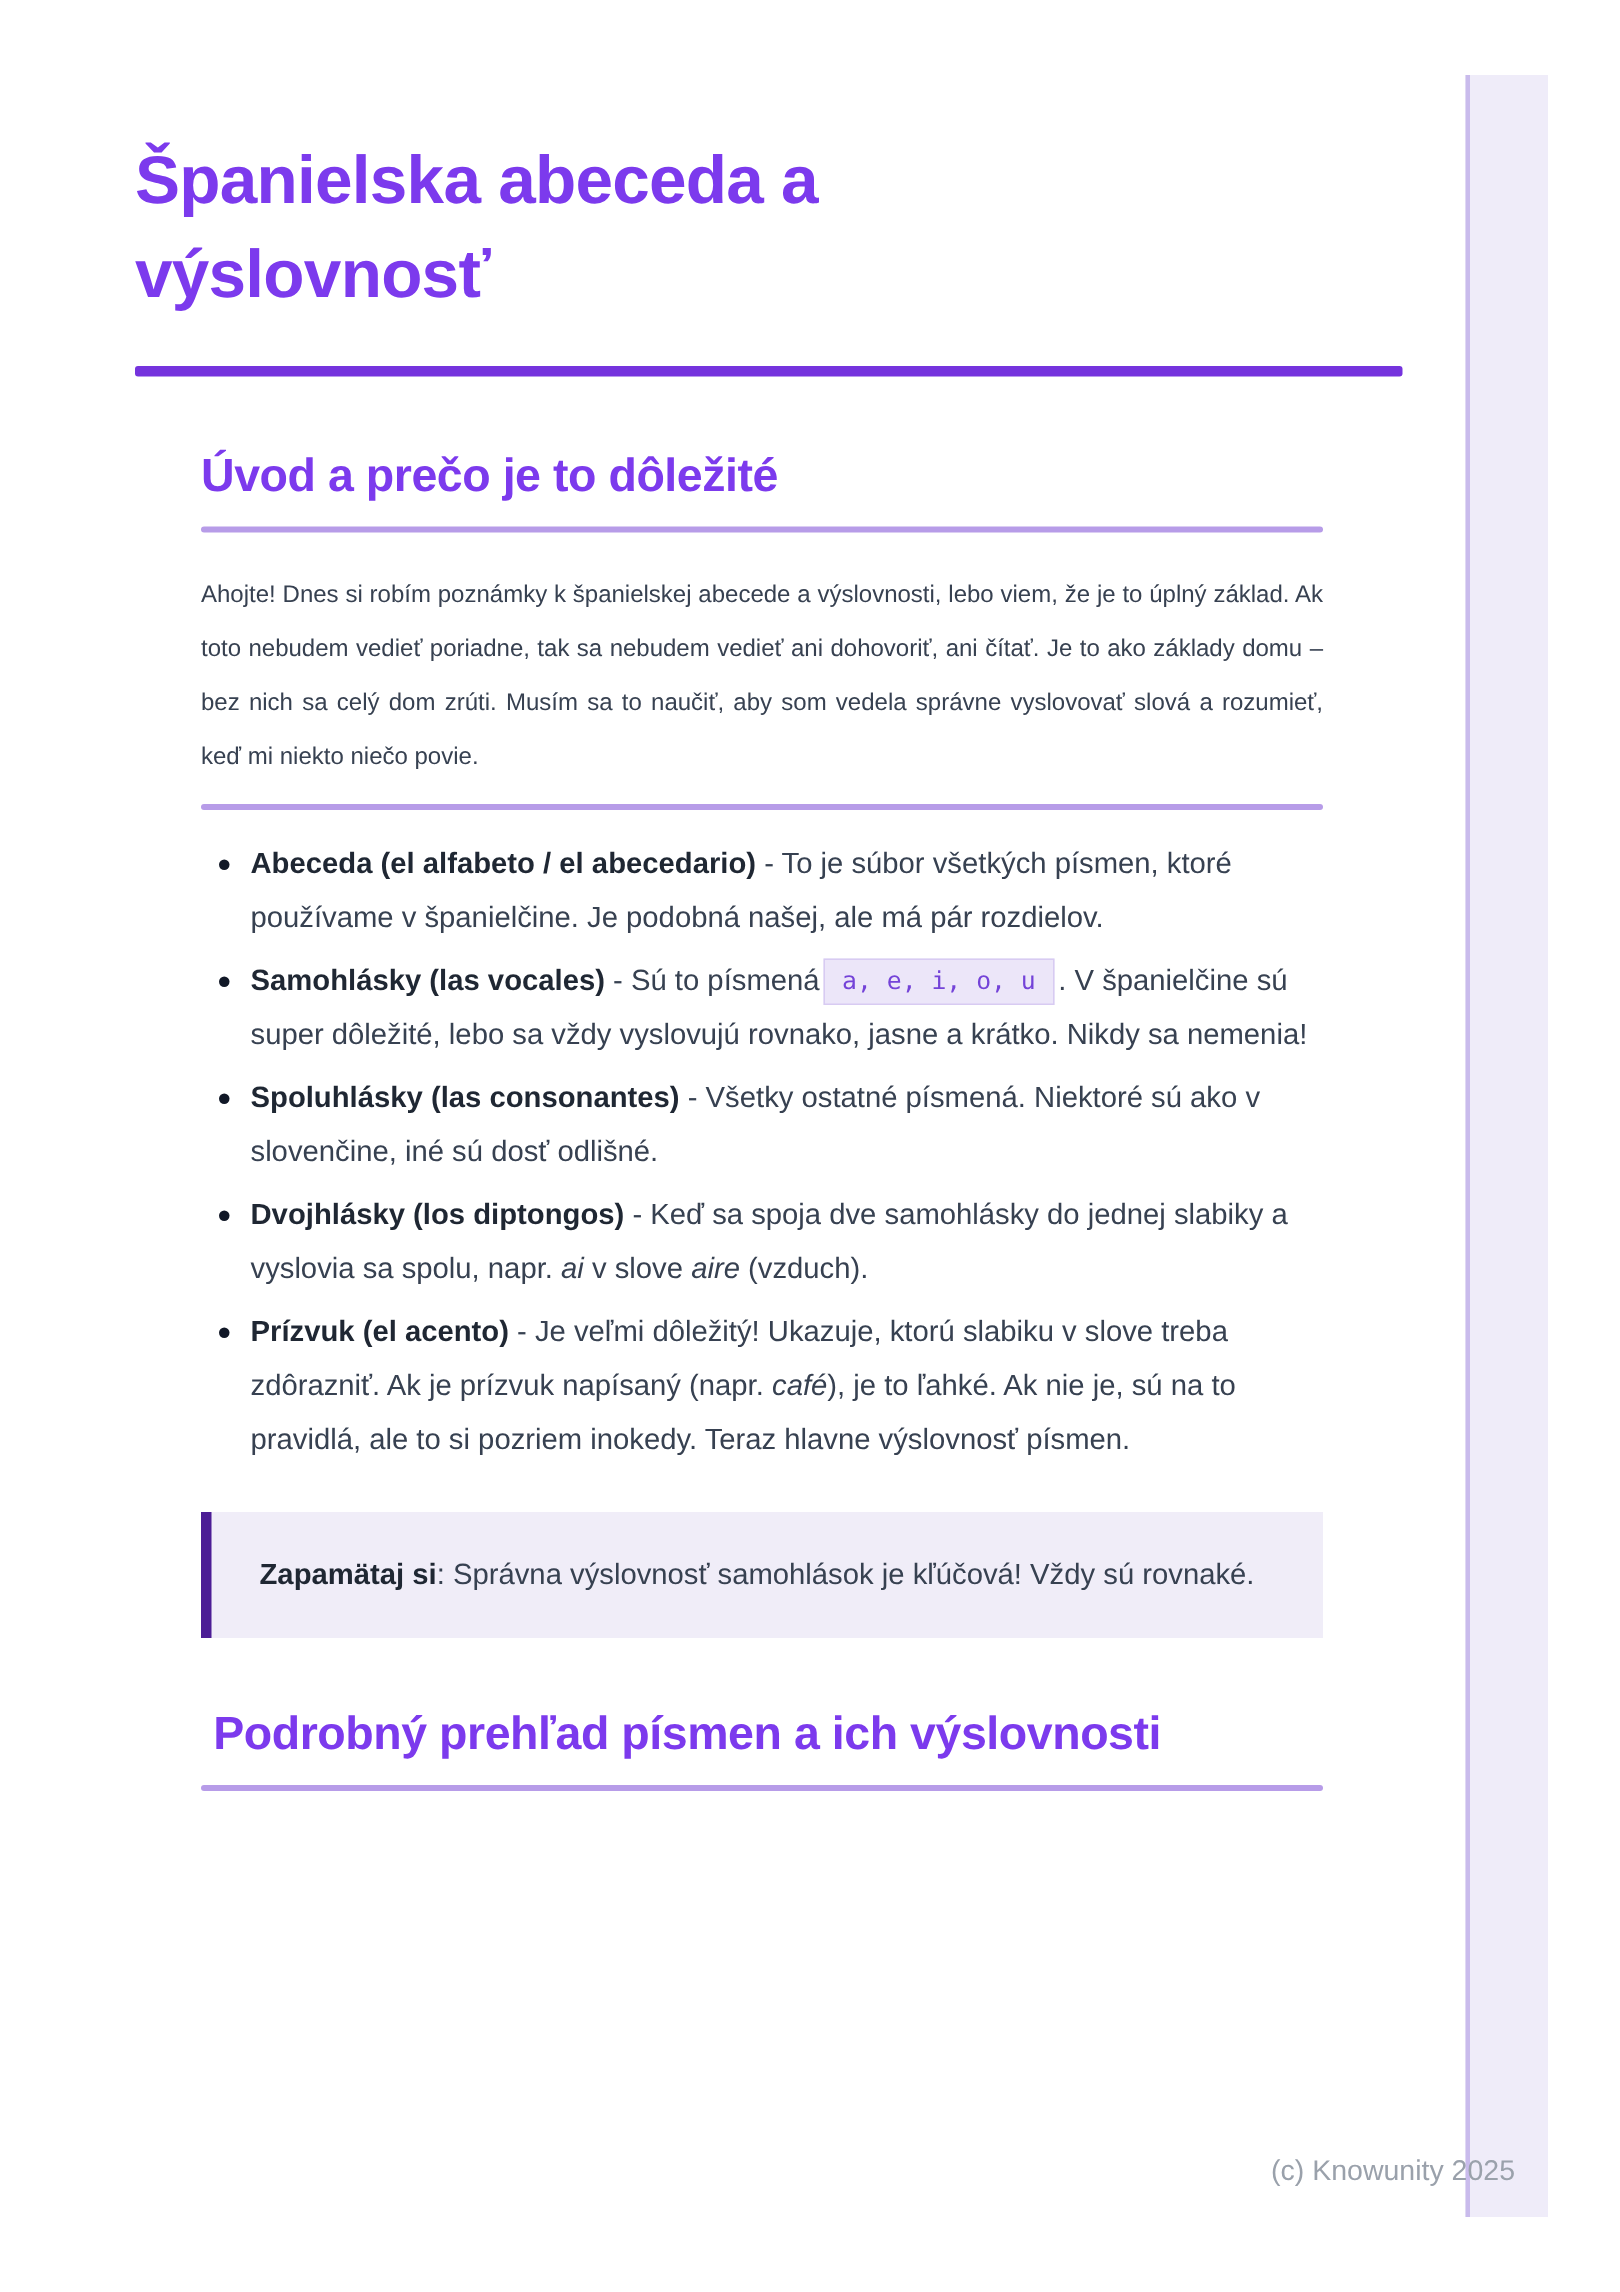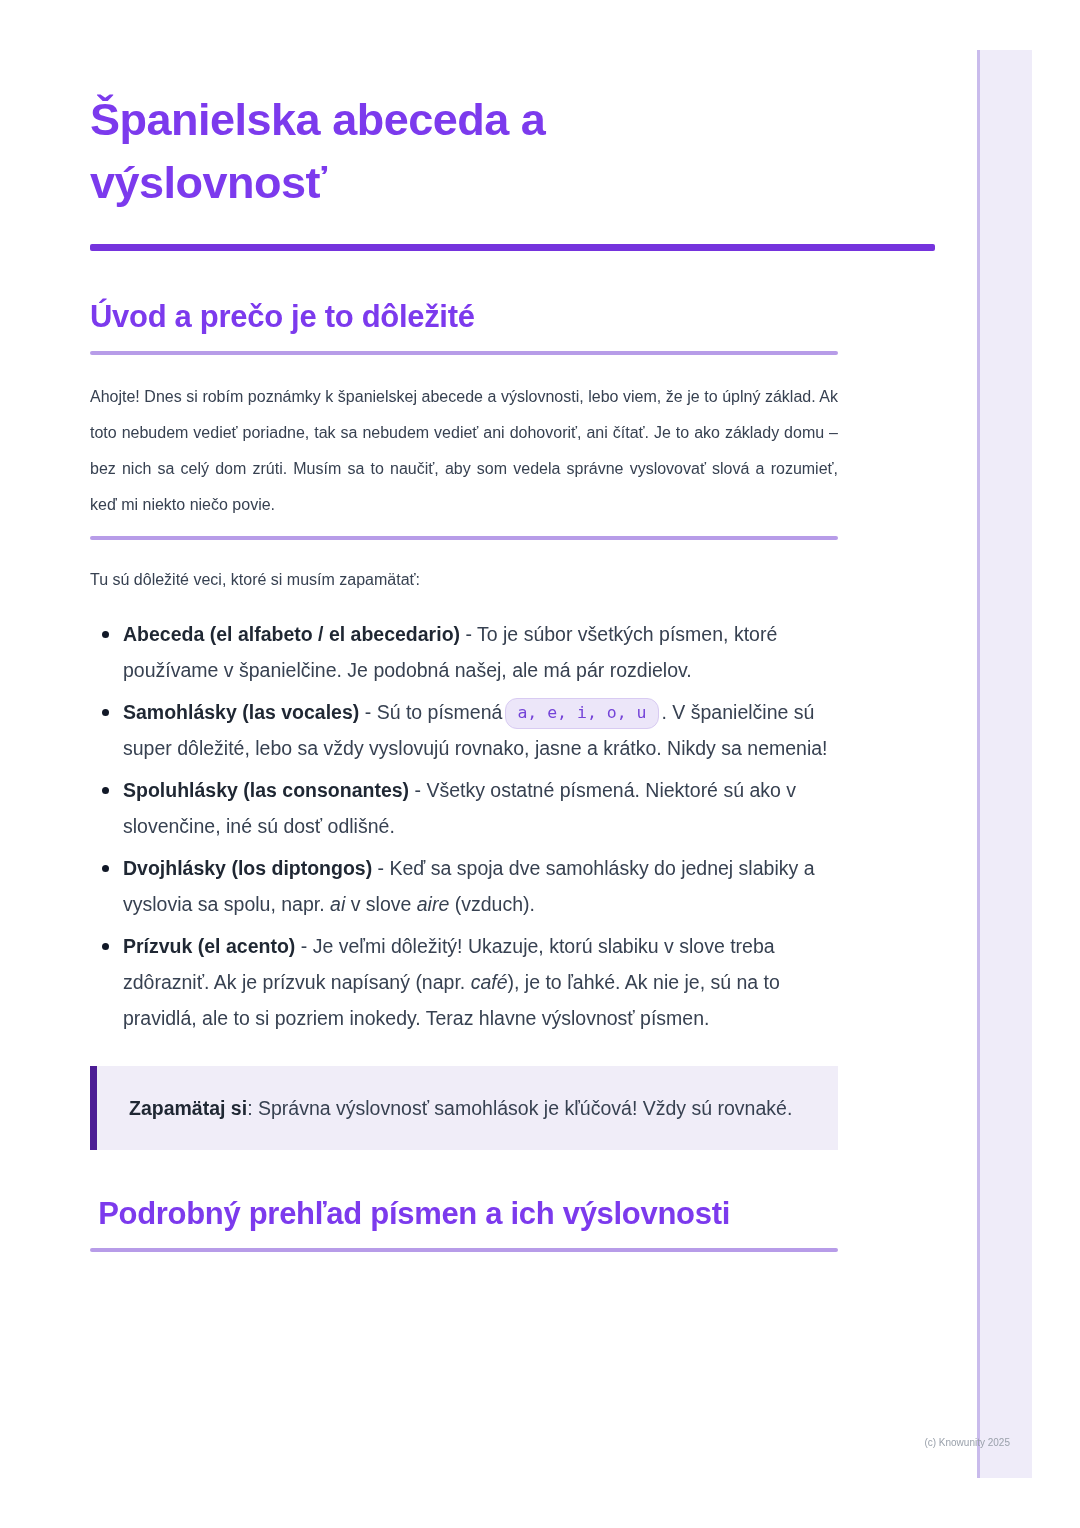--- a/index.html
+++ b/index.html
@@ -23,21 +23,21 @@
     height: 1428px;
     background: #efecf9;
     border-left: 3px solid #c9bbec;
     z-index: 0;
   }
 
   .copyright {
     position: absolute;
     top: 1437px;
     right: 70px;
-    font-size: 10px;
+    font-size: 19px;
     color: #9aa1ab;
     z-index: 2;
     white-space: nowrap;
   }
 
   .content {
     position: absolute;
     left: 90px;
     top: 0;
     width: 845px;
@@ -55,21 +55,21 @@
   }
 
   .title-divider {
     margin-top: 30px;
     width: 845px;
     height: 7px;
     background: #7533dd;
     border-radius: 2px;
   }
 
-  .text-col { width: 748px; }
+  .text-col { width: 748px; margin-left: 44px; }
 
   h2.section-heading {
     font-size: 31px;
     line-height: 1.32;
     font-weight: 700;
     color: #7c3aed;
     max-width: 640px;
     letter-spacing: -0.3px;
   }
   .sec-1 h2 { margin-top: 46px; }
@@ -120,21 +120,21 @@
   .it { font-style: italic; }
 
   .code-chip {
     display: inline-block;
     font-family: "DejaVu Sans Mono", monospace;
     font-size: 16.5px;
     line-height: 1.25;
     color: #7443d8;
     background: #ece6f9;
     border: 1px solid #d8cbf2;
-    border-radius: 12px;
+    border-radius: 0;
     padding: 4px 11px;
     margin: 0 3px;
     vertical-align: 1px;
   }
 
   .callout {
     margin-top: 30px;
     width: 100%;
     background: #f0edf8;
     border-left: 7px solid #4c1d95;
@@ -161,21 +161,20 @@
     <div class="title-divider"></div>
 
     <section class="text-col sec-1">
       <h2 class="section-heading">Úvod a prečo je to dôležité</h2>
       <div class="section-underline"></div>
       <p class="body-text">Ahojte! Dnes si robím poznámky k španielskej abecede a výslovnosti, lebo viem, že je to úplný základ. Ak toto nebudem vedieť poriadne, tak sa nebudem vedieť ani dohovoriť, ani čítať. Je to ako základy domu – bez nich sa celý dom zrúti. Musím sa to naučiť, aby som vedela správne vyslovovať slová a rozumieť, keď mi niekto niečo povie.</p>
     </section>
 
     <section class="text-col sec-2">
       <div class="section-underline"></div>
-      <p class="body-text list-intro">Tu sú dôležité veci, ktoré si musím zapamätať:</p>
 
       <ul class="concept-list">
         <li>
           <span class="term">Abeceda (el alfabeto / el abecedario)</span><span> - To je súbor všetkých písmen, ktoré používame v španielčine. Je podobná našej, ale má pár rozdielov.</span>
         </li>
         <li>
           <span class="term">Samohlásky (las vocales)</span><span> - Sú to písmená</span><span class="code-chip">a, e, i, o, u</span><span>. V španielčine sú super dôležité, lebo sa vždy vyslovujú rovnako, jasne a krátko. Nikdy sa nemenia!</span>
         </li>
         <li>
           <span class="term">Spoluhlásky (las consonantes)</span><span> - Všetky ostatné písmená. Niektoré sú ako v slovenčine, iné sú dosť odlišné.</span>

